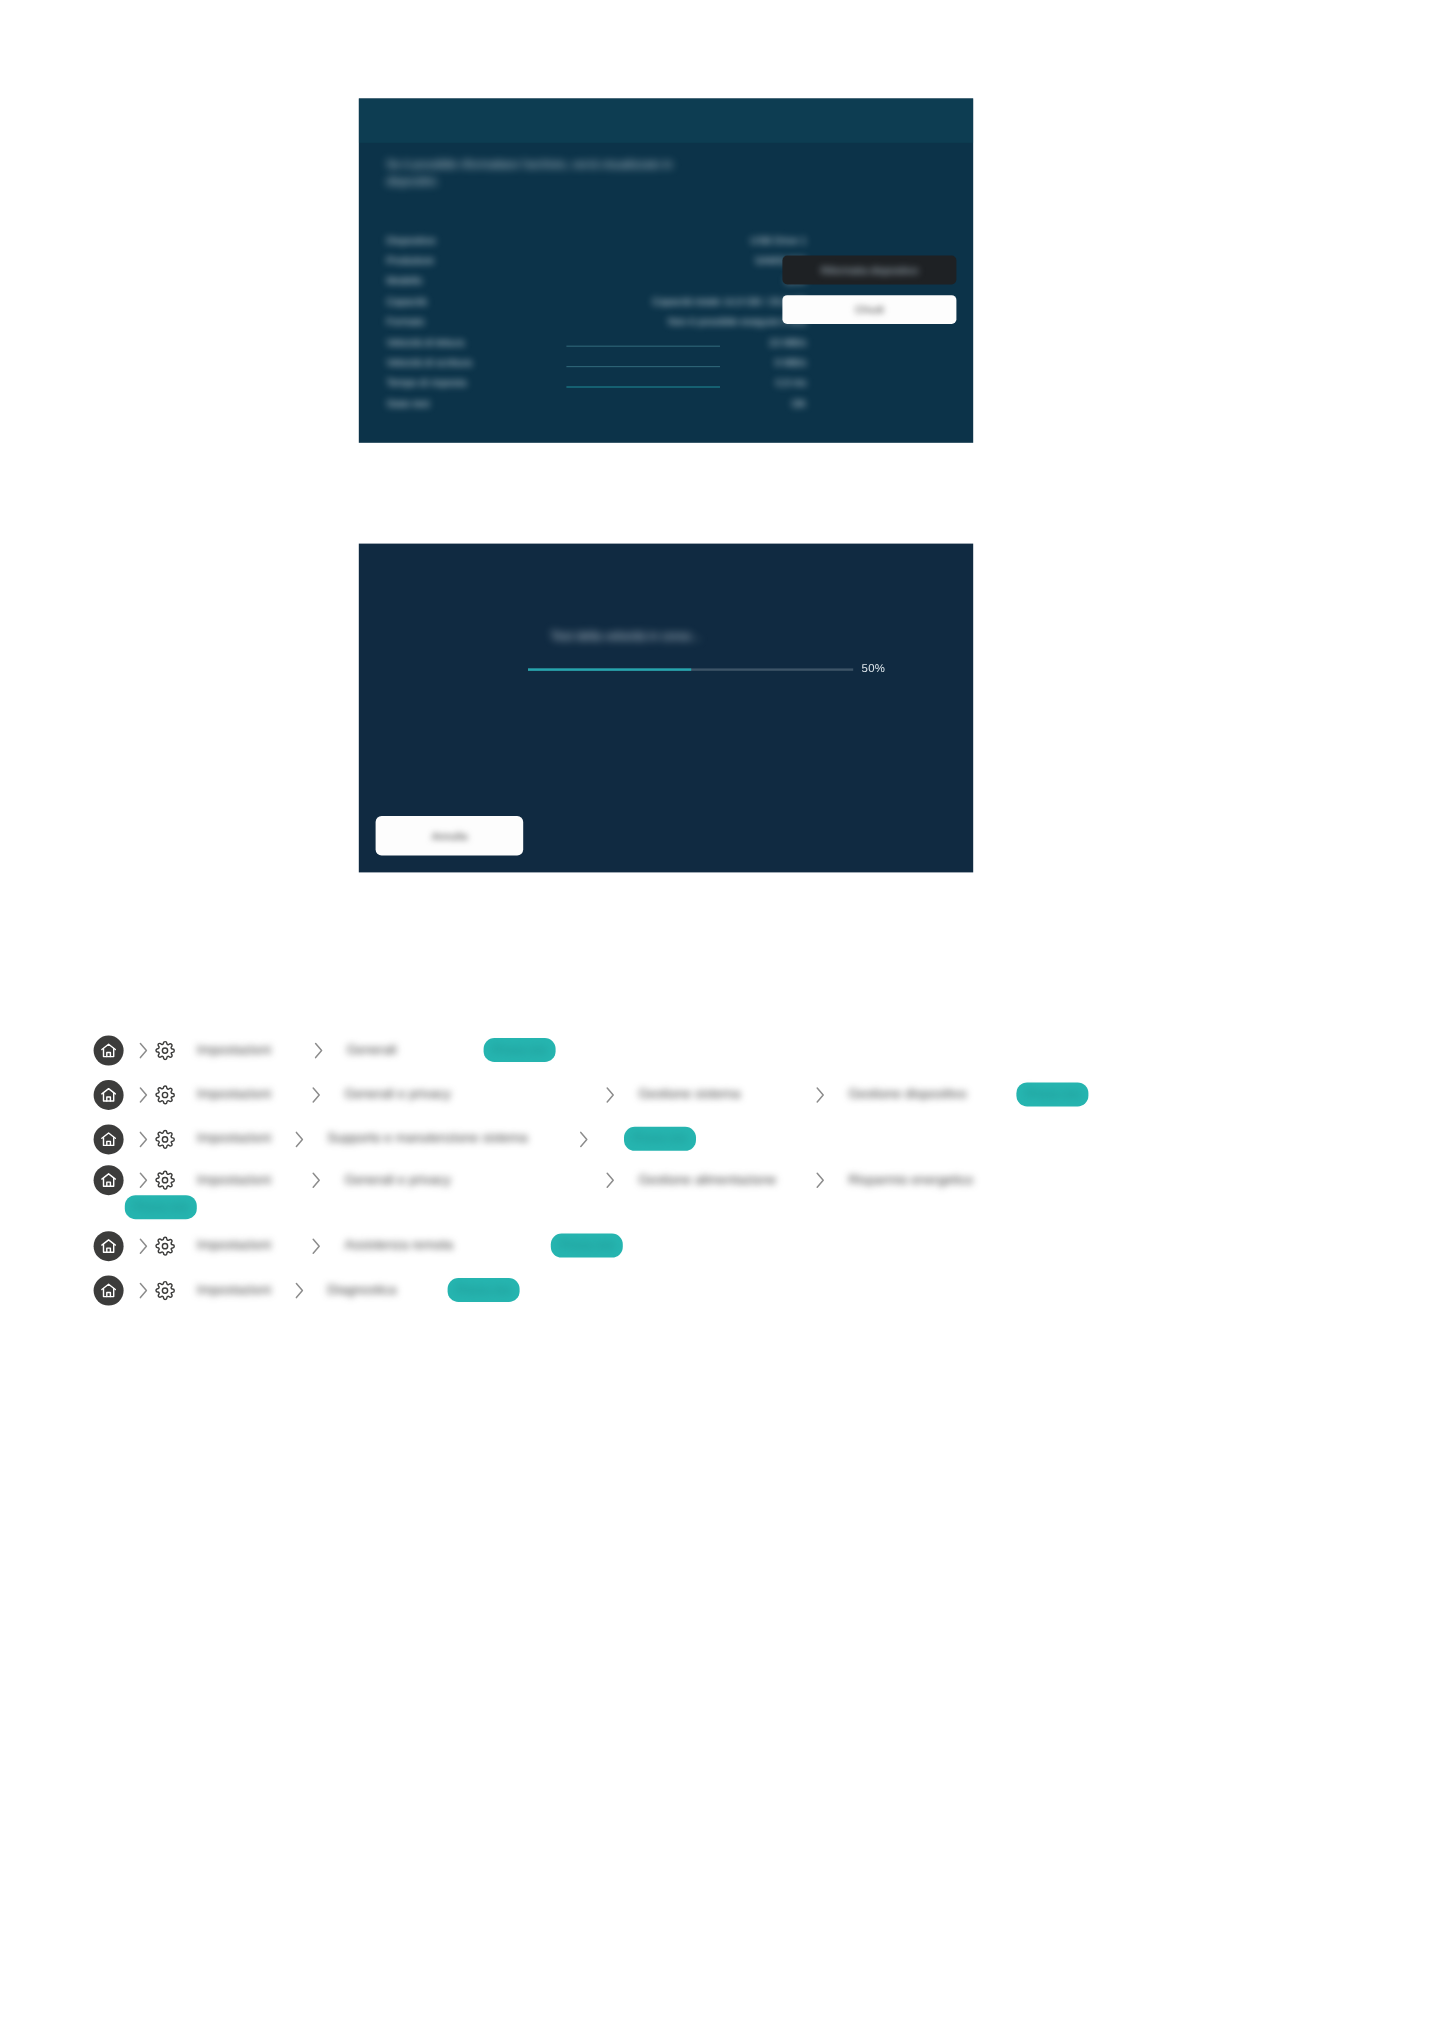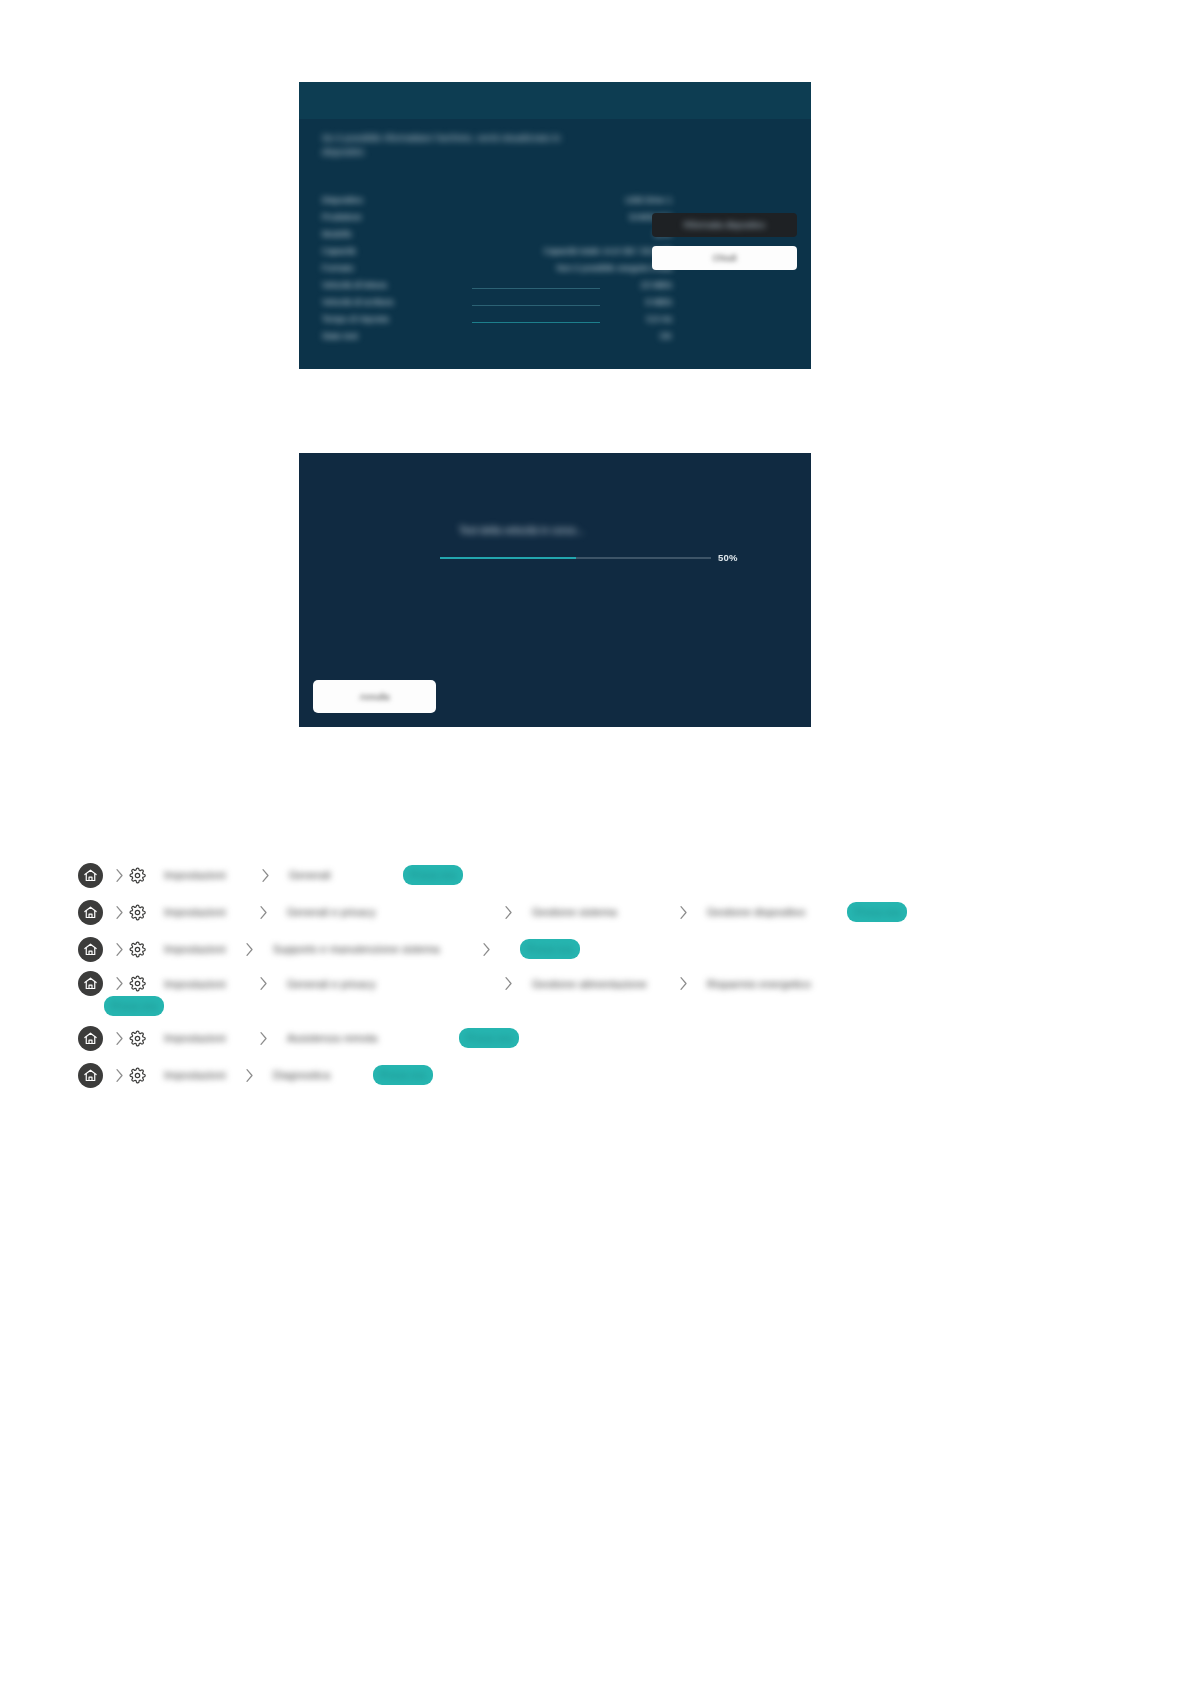--- a/index.html
+++ b/index.html
@@ -90,21 +90,21 @@
   #panel-two .p2-track{
     position:absolute;left:0;top:5px;width:271px;height:1.6px;
     background:#3d5467;
   }
   #panel-two .p2-fill{
     position:absolute;left:0;top:5px;height:1.6px;
     background:#23a6ae;
   }
   #panel-two .p2-pct{
     position:absolute;left:278px;top:0;
-    font-size:9.5px;color:#dfe7ec;letter-spacing:.2px;font-weight:bold;
+    font-size:9.5px;color:#dfe7ec;letter-spacing:.2px;
   }
   #panel-two .p2-btn{
     position:absolute;left:14px;top:227px;
     width:123px;height:33px;border-radius:5px;
     background:#fdfdfd;
     display:flex;align-items:center;justify-content:center;
     font-size:9px;
   }
 
   

